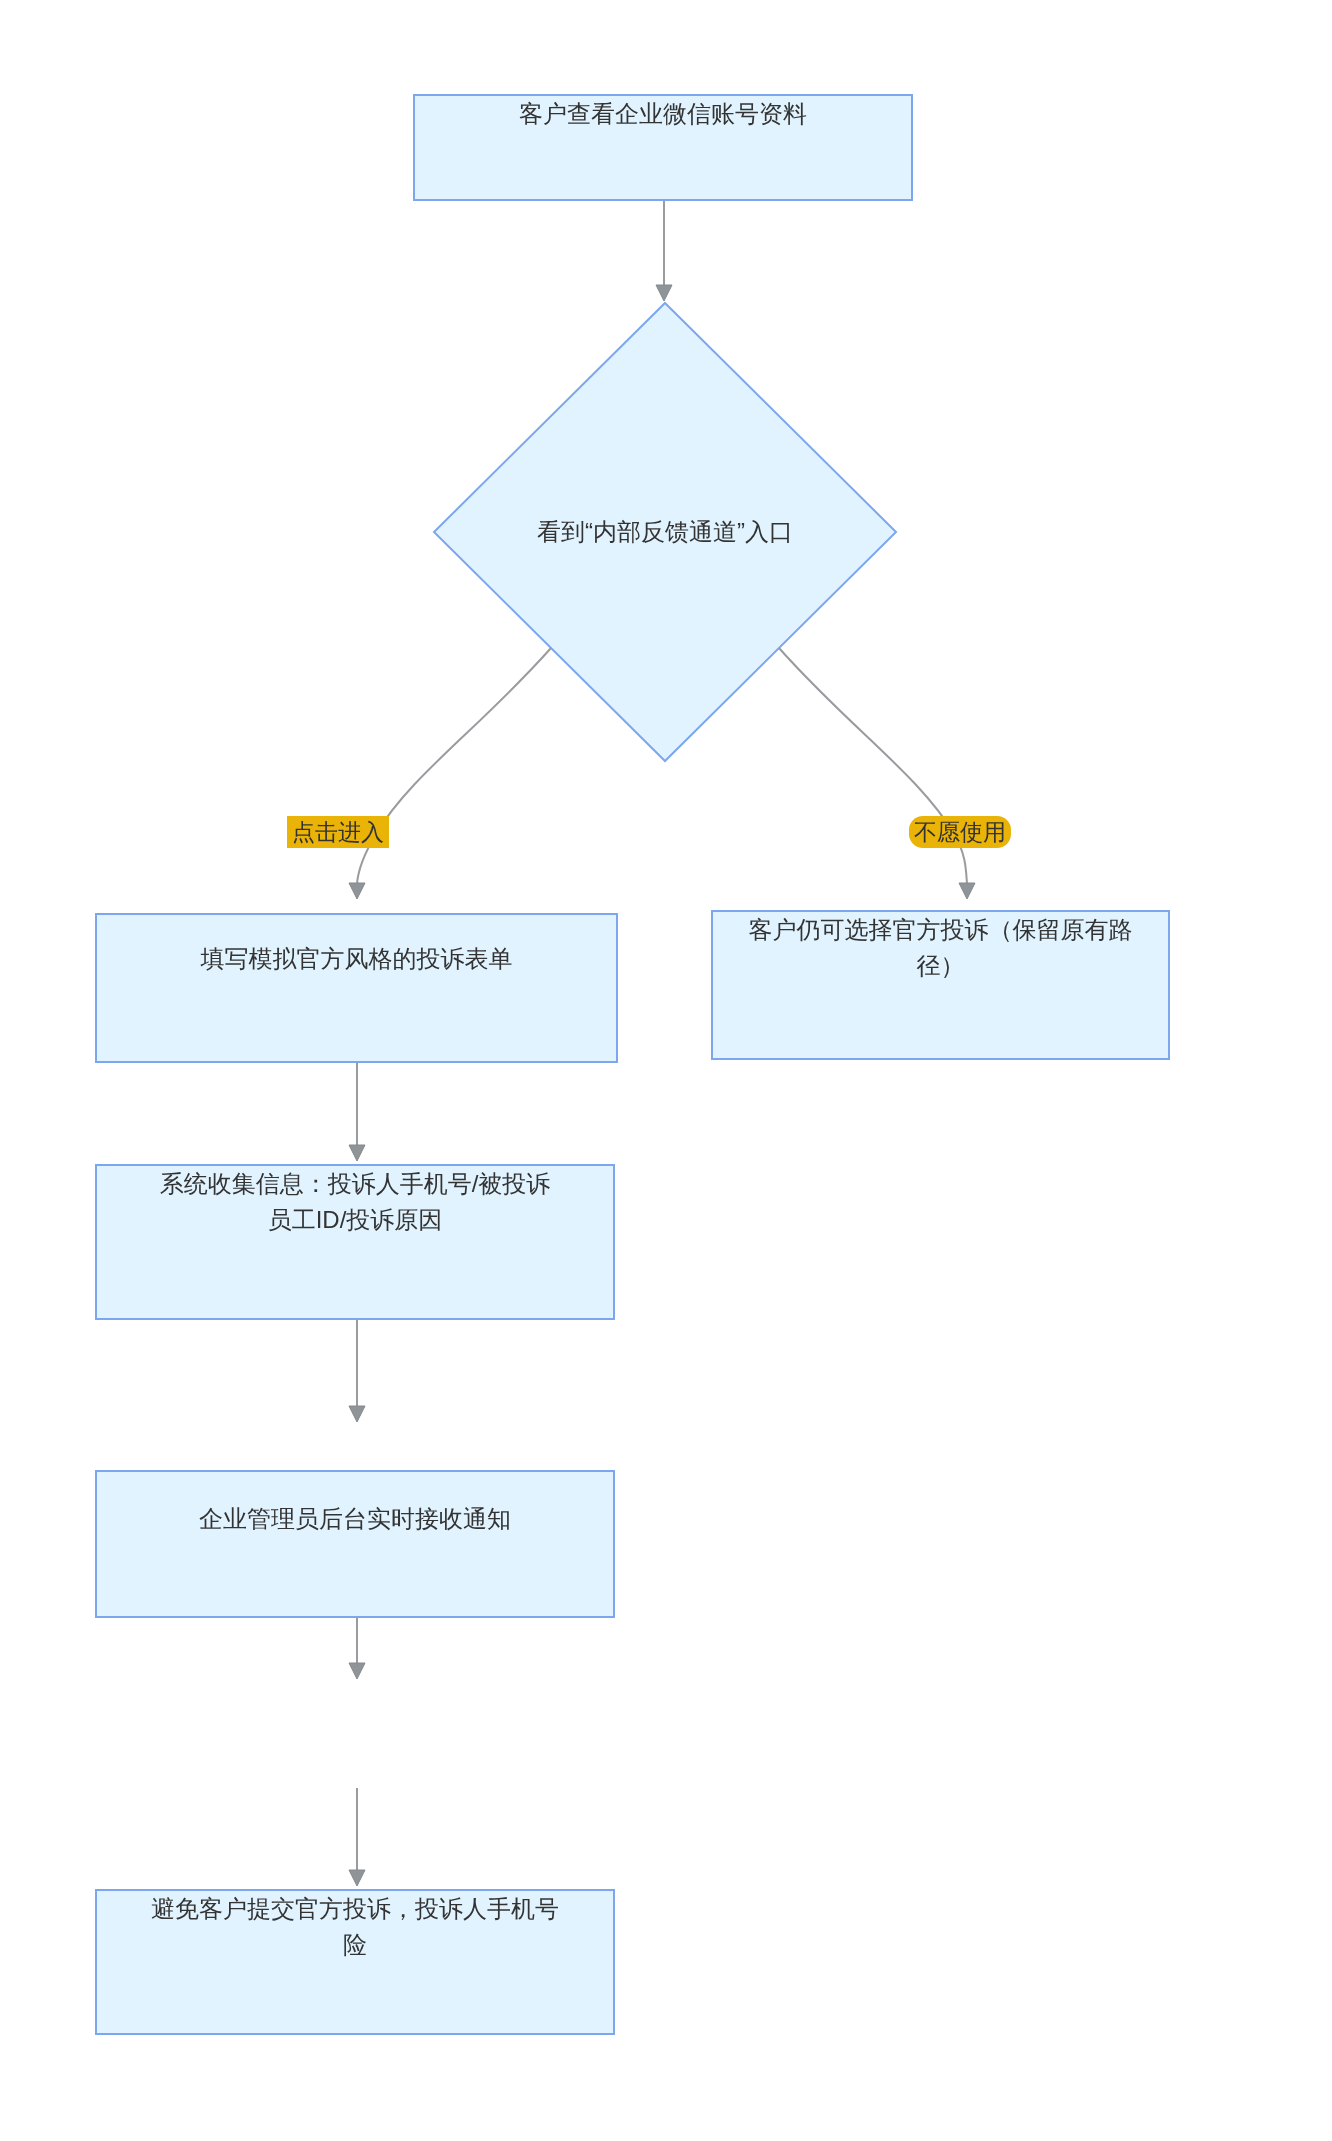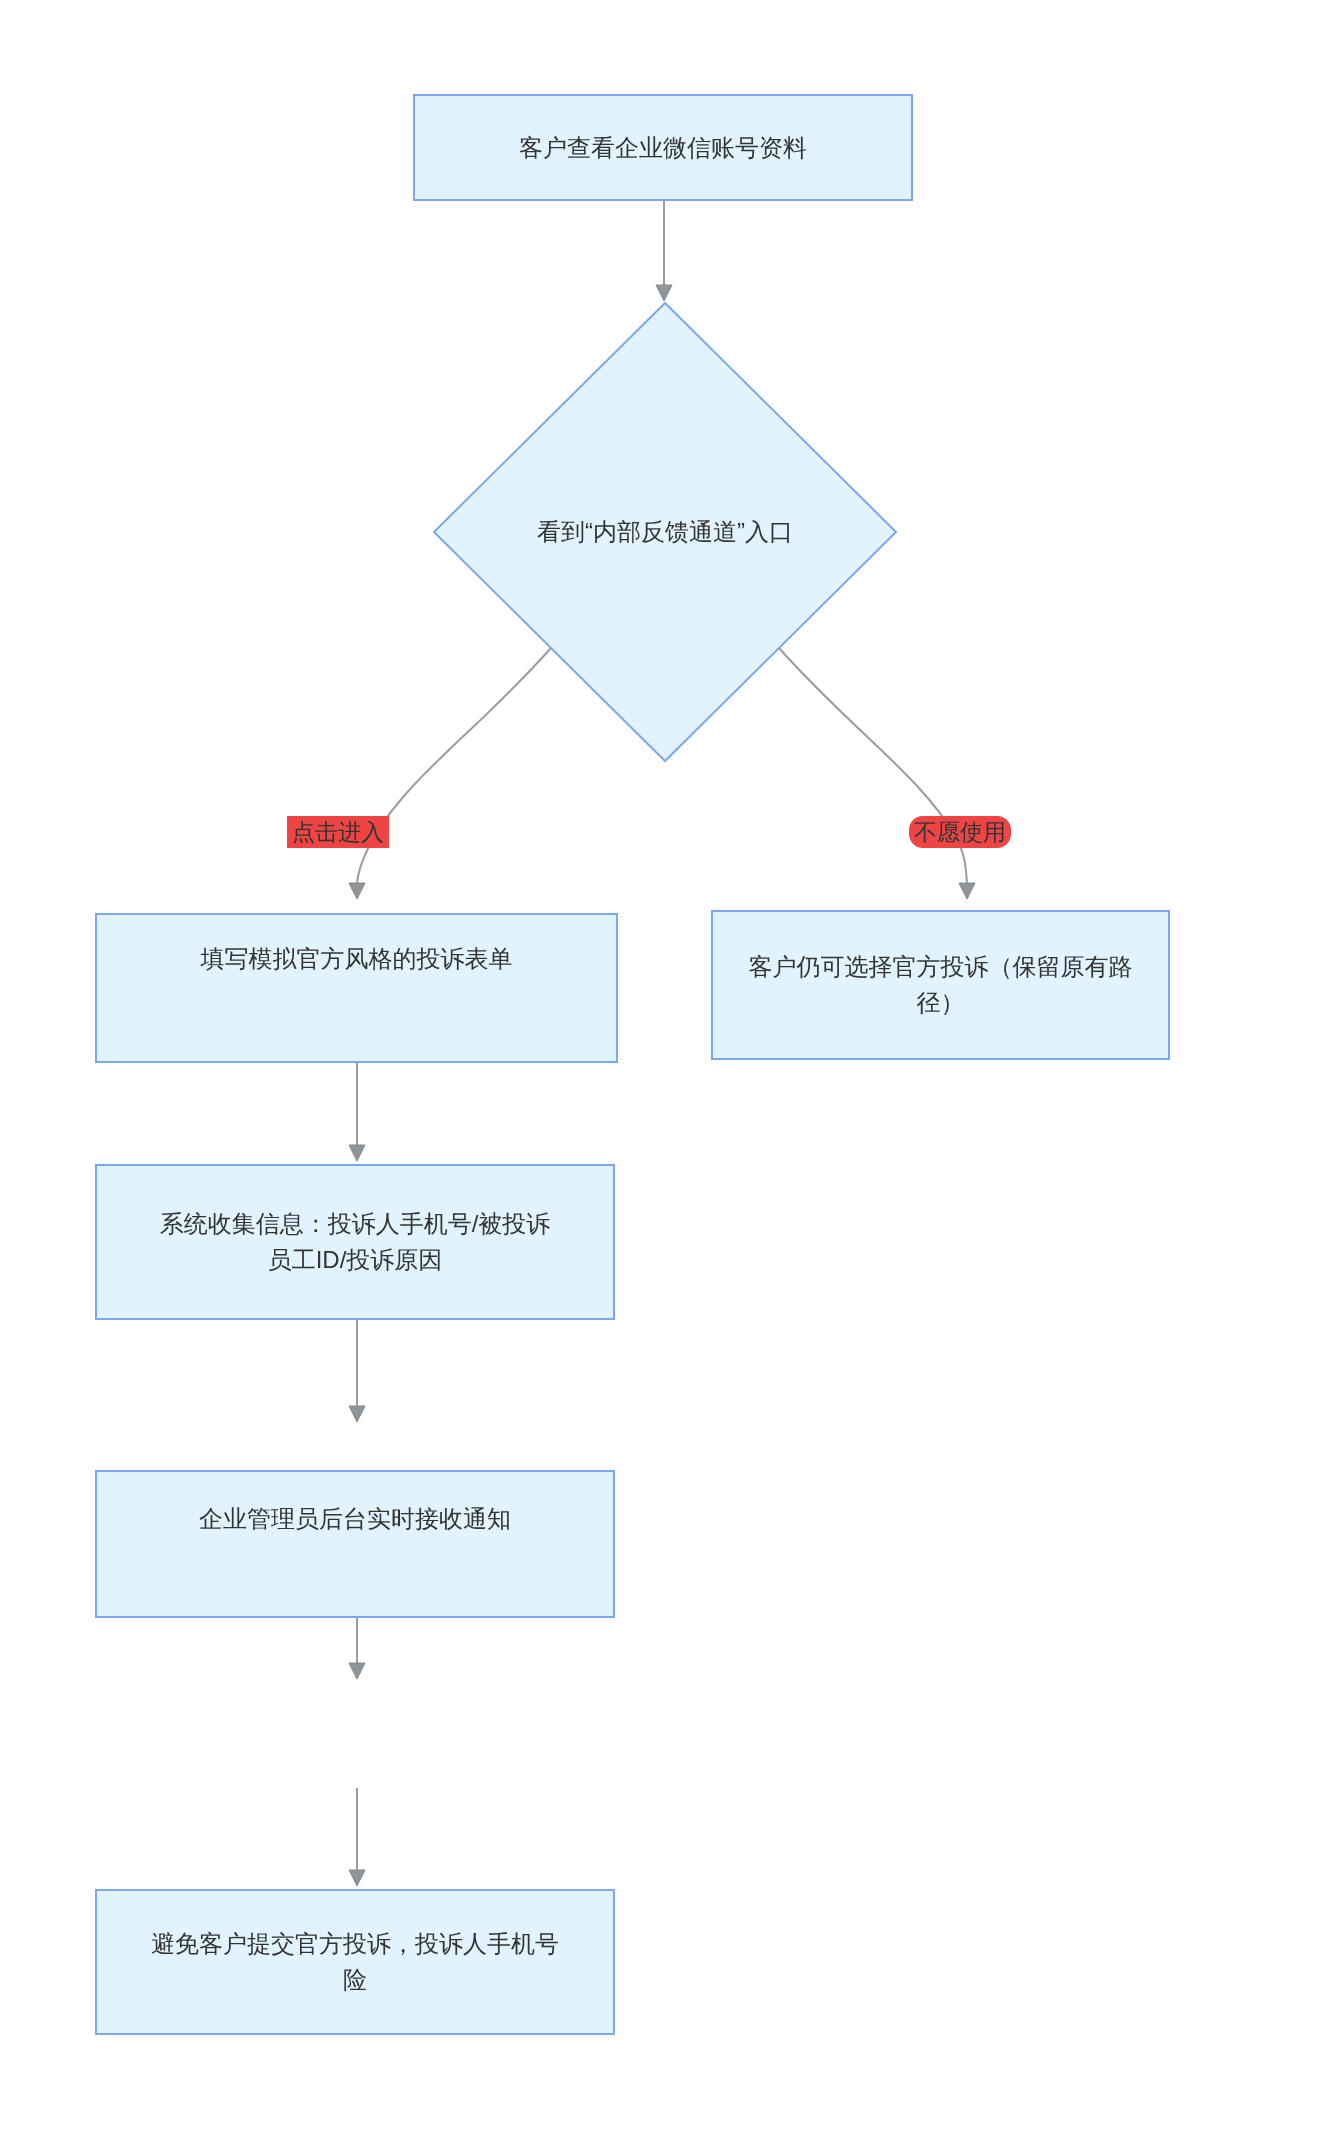--- a/index.html
+++ b/index.html
@@ -15,21 +15,20 @@
   .edges-svg { position: absolute; left: 0; top: 0; }
   .edge-line { fill: none; stroke: #999b9e; stroke-width: 2; }
   .arrowhead { fill: #8f9499; stroke: #85898d; stroke-width: 1; }
   .diamond-shape { fill: #e1f3fe; stroke: #7ca7ef; stroke-width: 2; }
   .node {
     position: absolute;
     background: #e1f3fe;
     border: 2px solid #7ca7ef;
     box-sizing: border-box;
     display: flex;
-    align-items: center;
     justify-content: center;
     text-align: center;
     font-size: 24px;
     line-height: 36px;
     white-space: pre-line;
   }
   .node.top-align {
     align-items: flex-start;
     padding-top: 26px;
   }
@@ -41,21 +40,21 @@
     justify-content: center;
     text-align: center;
     font-size: 24px;
     line-height: 36px;
     background: transparent;
     border: none;
   }
   .edge-label {
     position: absolute;
     transform: translate(-50%, -50%);
-    background: #ef4444;
+    background: #eab308;
     color: #333333;
     font-size: 23px;
     line-height: 30px;
     padding: 1px 5px;
     white-space: nowrap;
   }
   .node span, .diamond-label span, .edge-label span { display: inline-block; }
 </style>
 </head>
 <body>

